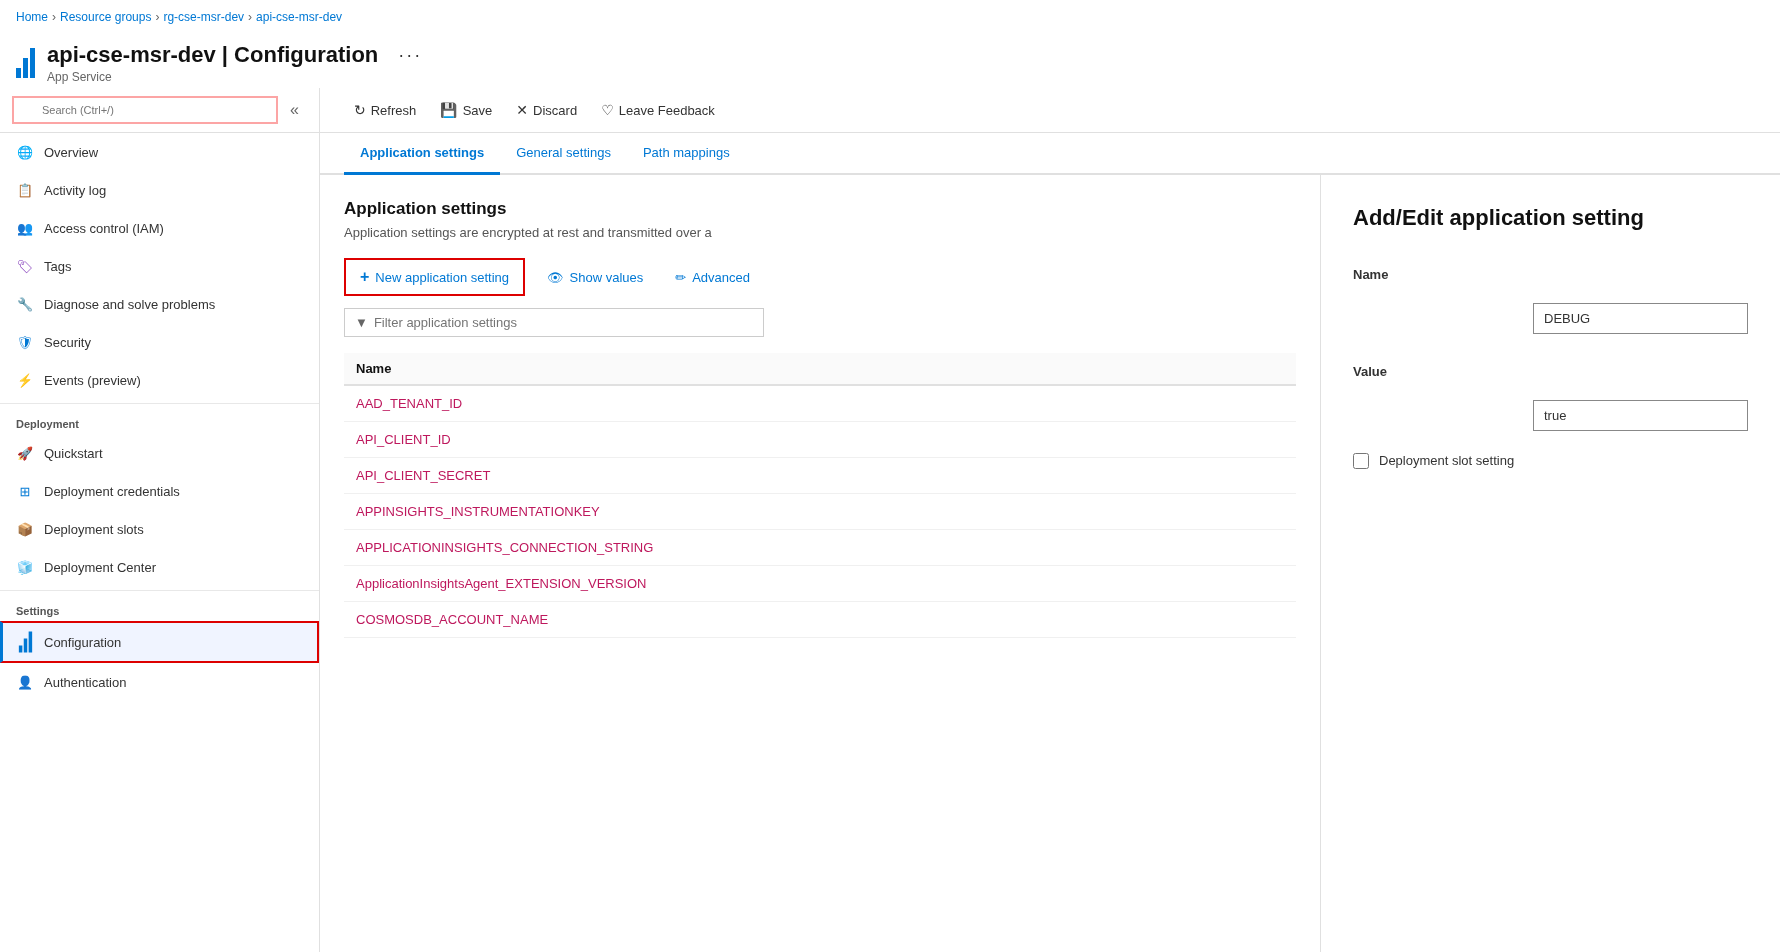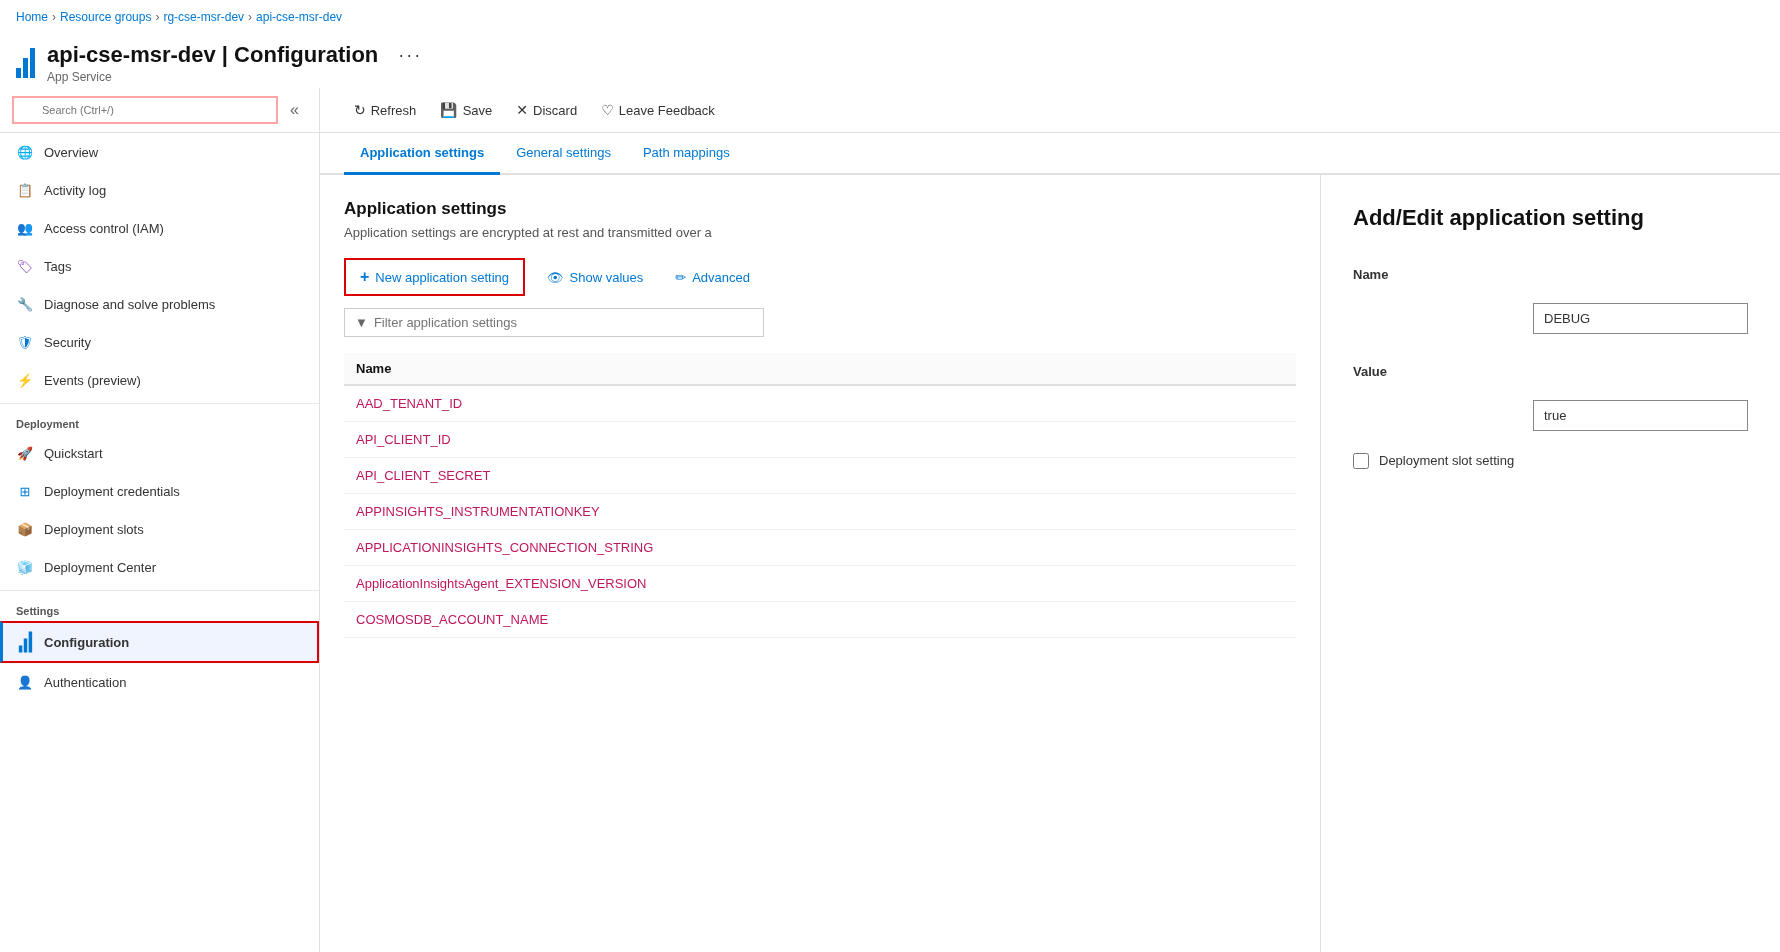--- a/index.html
+++ b/index.html
@@ -173,21 +173,21 @@
       <div class="nav-item">
         <span class="icon icon-green">📦</span>
         <span>Deployment slots</span>
       </div>
       <div class="nav-item">
         <span class="icon icon-blue">🧊</span>
         <span>Deployment Center</span>
       </div>
 
       <div class="nav-section">Settings</div>
-      <div class="nav-item active" style="border: 2px solid #d00; border-left: 3px solid #0078d4; font-weight: bold;">
+      <div class="nav-item active" style="border: 2px solid #d00; border-left: 3px solid #0078d4;">
         <span class="icon icon-blue">
           <div class="azure-bars" style="scale:0.7;">
             <div class="bar1"></div>
             <div class="bar2"></div>
             <div class="bar3"></div>
           </div>
         </span>
         <span>Configuration</span>
       </div>
       <div class="nav-item">

